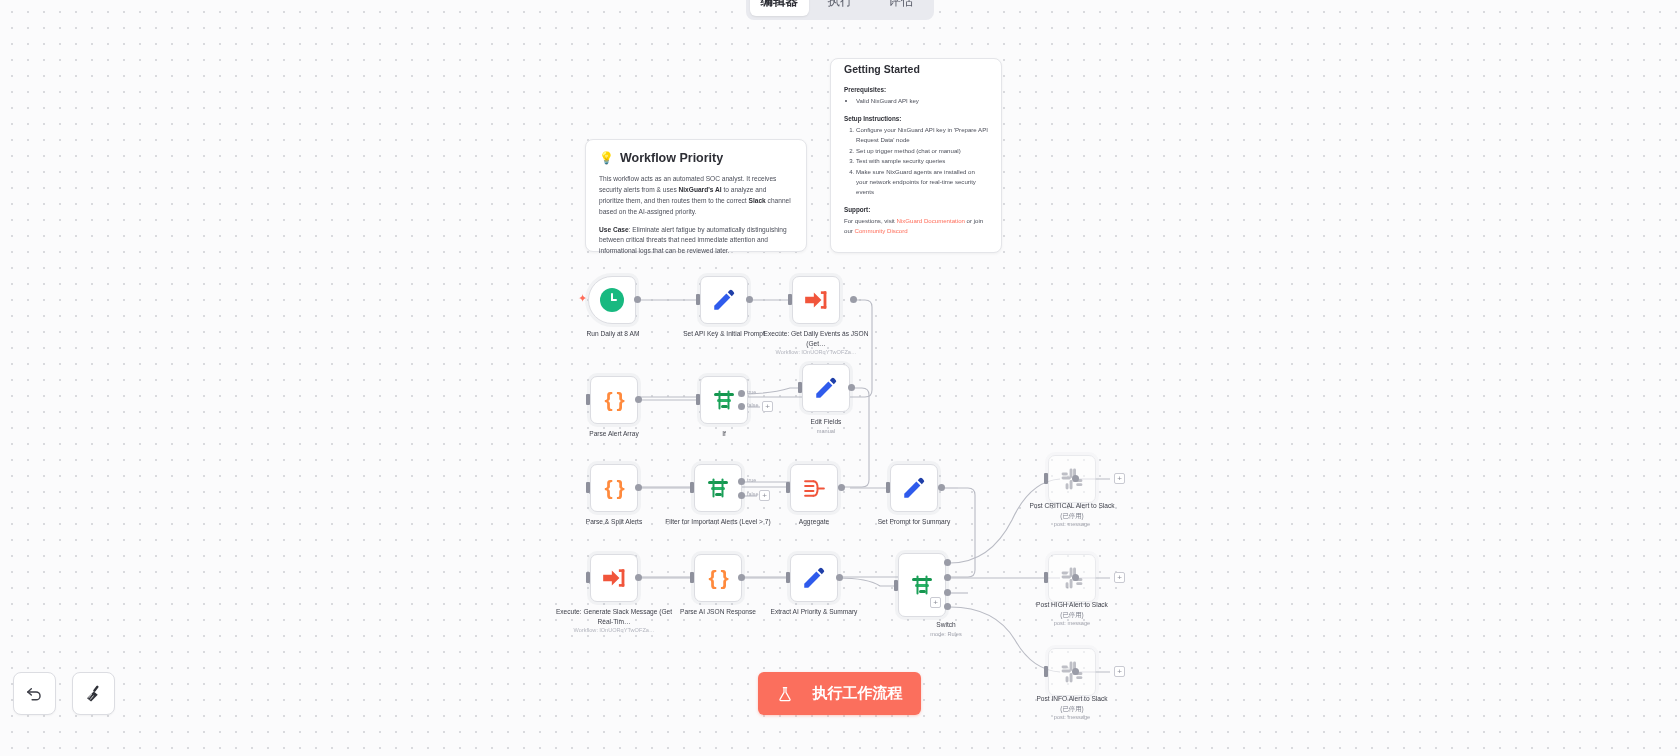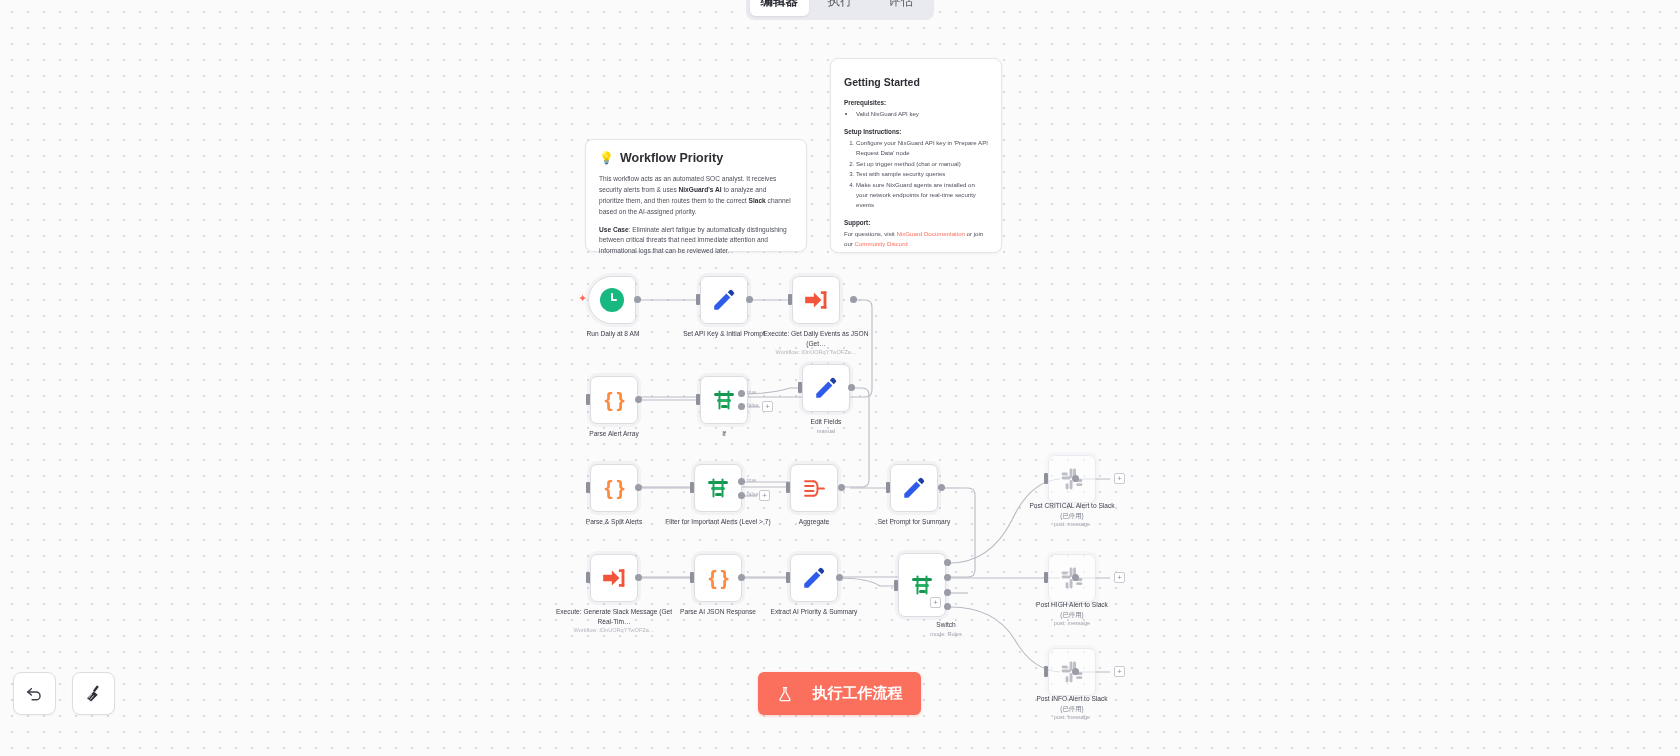--- a/index.html
+++ b/index.html
@@ -39,21 +39,21 @@
 
   
   .card {
     position: absolute;
     background: #ffffff;
     border: 1px solid #e4e5e9;
     border-radius: 8px;
     box-shadow: 0 1px 3px rgba(16,17,26,.05);
   }
   #card-overview { left: 585px; top: 139px; width: 222px; height: 113px; padding: 11px 13px; }
-  #card-started  { left: 830px; top: 58px;  width: 172px; height: 195px; padding: 17px 13px; }
+  #card-started  { left: 830px; top: 58px;  width: 172px; height: 195px; padding: 4px 13px; }
 
   .ov-title {
     display: flex; align-items: center; gap: 6px;
     font-size: 12.5px; font-weight: 700; color: #2d2e35;
     margin-bottom: 9px;
   }
   .ov-bulb { font-size: 12px; color: #f0a500; }
   .ov-body { font-size: 6.6px; line-height: 1.65; color: #4c4f5a; }
   .ov-body p { margin-bottom: 7px; }
   .ov-body b { font-weight: 700; color: #2d2e35; }

